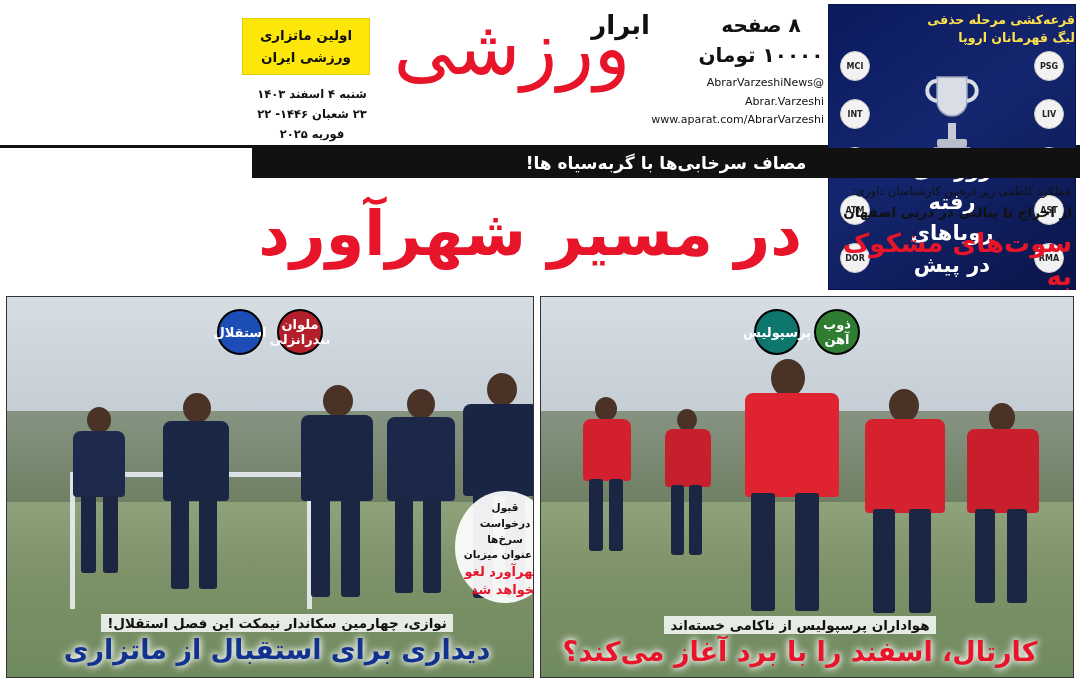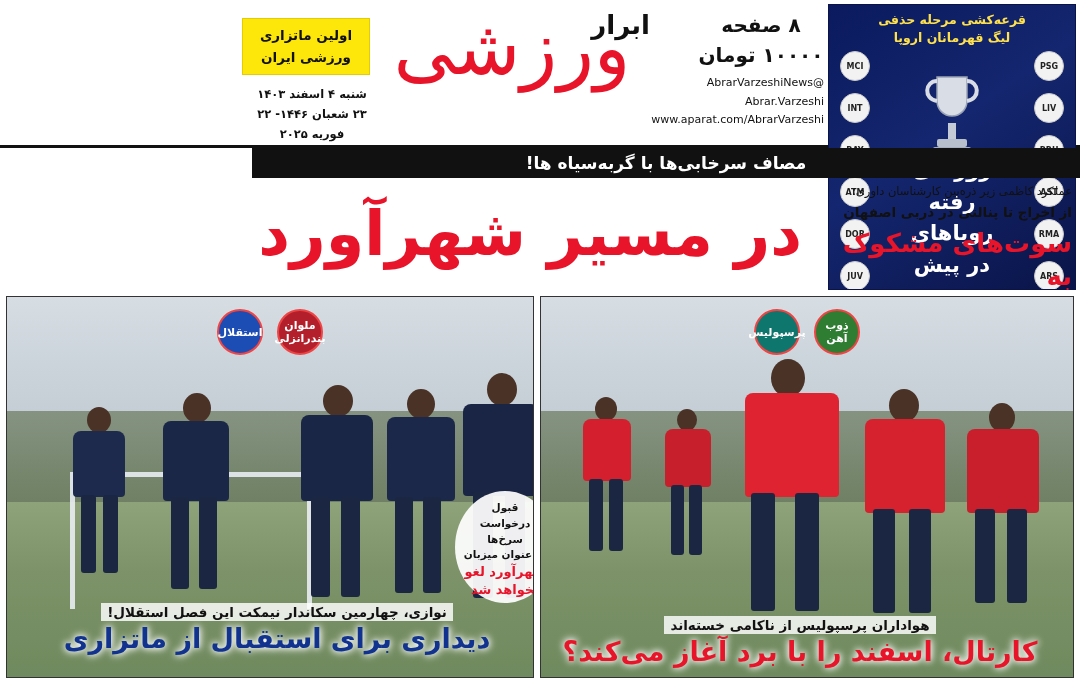--- a/index.html
+++ b/index.html
@@ -23,29 +23,29 @@
   }
 
   
   .cl-panel {
     position: absolute; left: 828px; top: 4px; width: 248px; height: 286px;
     background: linear-gradient(145deg,#0b1a5e 0%, #14266f 45%, #0a1448 100%);
     overflow: hidden;
     border: 1px solid #0a1448;
   }
   .cl-title {
-    position: absolute; top: 6px; left: 0; right: 0; text-align: center;
+    position: absolute; top: 6px; left: 0; right: 0; 
     color: #ffe14d; font-size: 12.5px; font-weight: bold; line-height: 1.45;
     direction: rtl;
   }
   .cl-trophy {
     position: absolute; top: 62px; left: 50%; transform: translateX(-50%);
     width: 66px; height: 96px;
   }
-  .cl-sidelogos { position: absolute; top: 46px; width: 40px; display: flex; flex-direction: column; gap: 12px; align-items: center;}
+  .cl-sidelogos { position: absolute; top: 46px; width: 40px; display: flex; flex-direction: column; gap: 18px; align-items: center;}
   .cl-sidelogos.right { right: 6px; }
   .cl-sidelogos.left { left: 6px; }
   .cl-badge {
     width: 30px; height: 30px; border-radius: 50%;
     background: #f2f2f2; border: 1px solid #c9c9c9;
     display: flex; align-items: center; justify-content: center;
     font-size: 8px; font-weight: bold; color: #222; overflow: hidden;
   }
   .cl-text {
     position: absolute; bottom: 8px; left: 0; right: 0;
@@ -162,41 +162,41 @@
   .p-body { position: absolute; border-radius: 8px 8px 4px 4px; }
   .p-leg { position: absolute; background: #1b2742; border-radius: 3px; }
 
   .club-badges {
     position: absolute; top: 12px; left: 50%; transform: translateX(-50%);
     display: flex; gap: 14px;
   }
   .badge-circ {
     width: 46px; height: 46px; border-radius: 50%;
     display: flex; align-items: center; justify-content: center;
-    font-size: 11px; color: #fff; font-weight: bold; text-align: center;
-    border: 2px solid #ef4444;
+    font-size: 13px; color: #fff; font-weight: bold; text-align: center;
+    border: 2px solid #000000;
   }
 
   .goal-frame {
     position: absolute; left: 12%; bottom: 18%; width: 46%; height: 36%;
     border: 5px solid #e9eef2; border-bottom: none; opacity: .9;
   }
 
   
   .callout {
     position: absolute; left: 448px; bottom: 74px; width: 100px; height: 112px;
     background: rgba(255,255,255,.93); border-radius: 50% 50% 50% 50%;
     direction: rtl; text-align: center; padding: 9px 6px;
     font-size: 10.5px; line-height: 1.5; color: #111; font-weight: bold;
   }
   .callout .big { color: #e8152a; font-size: 13px; line-height: 1.35; }
 
   
   .cap-left {
-    position: absolute; left: 6px; bottom: 20px; width: 528px;
+    position: absolute; left: 6px; bottom: 9px; width: 528px;
     direction: rtl; text-align: center; padding: 2px 8px;
   }
   .cap-right {
     position: absolute; right: 6px; bottom: 7px; width: 534px;
     direction: rtl; text-align: center; padding: 2px 8px;
   }
   .cap-small {
     font-size: 13.5px; font-weight: bold; color: #111;
     background: rgba(255,255,255,.82); display: inline-block; padding: 1px 6px;
   }

